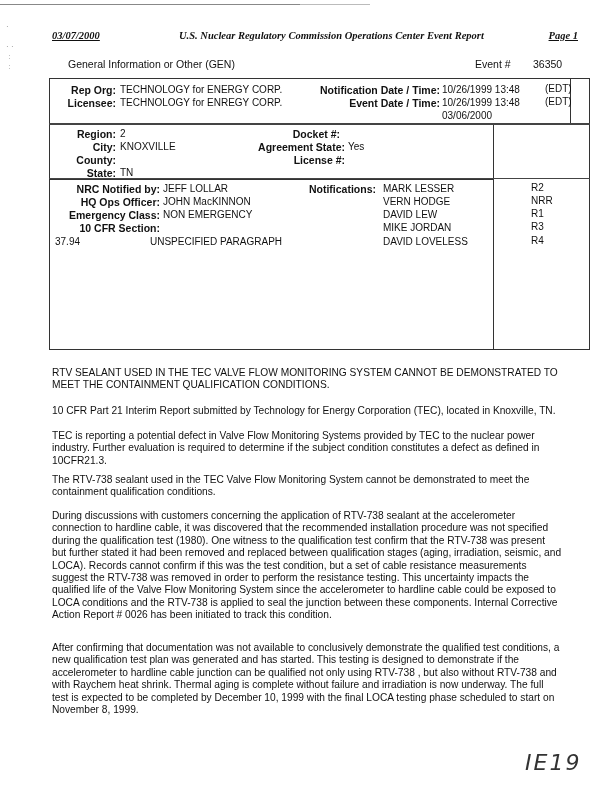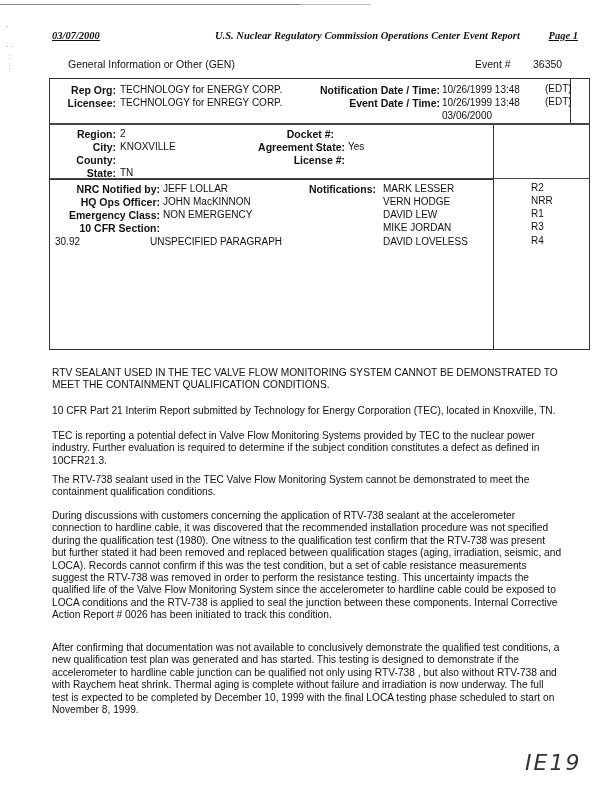--- a/index.html
+++ b/index.html
@@ -1,21 +1,21 @@
 <!DOCTYPE html>
 <html><head>
 <meta charset="utf-8">
 <style>
   html, body { margin:0; padding:0; background:#fff; }
   body { width:611px; height:792px; position:relative; overflow:hidden; font-family:"Liberation Sans", sans-serif; color:#111; }
   .scanline { position:absolute; top:4px; left:0; width:300px; height:1px; background:#888; }
   .scanline2 { position:absolute; top:4px; left:300px; width:70px; height:1px; background:#bbb; }
   .header { position:absolute; top:30px; left:52px; width:526px; font-family:"Liberation Serif", serif; font-style:italic; font-weight:bold; font-size:10.5px; }
   .header .date { position:absolute; left:0; text-decoration:underline; }
-  .header .title { position:absolute; left:127px;margin-left:36px; }
+  .header .title { position:absolute; left:127px; }
   .header .page { position:absolute; right:0; text-decoration:underline; }
   .subhdr { position:absolute; top:58px; left:68px; width:526px; font-size:10.5px; }
   .subhdr .evlbl { position:absolute; left:407px; }
   .subhdr .evnum { position:absolute; left:465px; }
   .box { position:absolute; left:49px; width:444px; border:1px solid #333; box-sizing:border-box; }
   .box1 { top:78px; height:46px; width:522px; border-bottom:1.5px solid #444; }
   .box2 { top:124px; height:55px; width:445px; }
   .box3 { top:179px; height:171px; width:445px; }
   .lbl { font-weight:bold; position:absolute; text-align:right; font-size:10.5px; }
   .val { position:absolute; font-size:10px; white-space:nowrap; }
@@ -61,37 +61,37 @@
 <div class="box box2">
   <span class="lbl" style="left:0;width:66px;top:3px">Region:</span>
   <span class="val" style="left:70px;top:3px">2</span>
   <span class="lbl" style="left:0;width:66px;top:16px">City:</span>
   <span class="val" style="left:70px;top:16px">KNOXVILLE</span>
   <span class="lbl" style="left:0;width:66px;top:29px">County:</span>
   <span class="val" style="left:70px;top:29px"></span>
   <span class="lbl" style="left:0;width:66px;top:42px">State:</span>
   <span class="val" style="left:70px;top:42px">TN</span>
 
-  <span class="lbl" style="left:139px;width:145px;top:3px">Docket #:</span>
+  <span class="lbl" style="left:145px;width:145px;top:3px">Docket #:</span>
   <span class="val" style="left:298px;top:3px"></span>
   <span class="lbl" style="left:150px;width:145px;top:16px">Agreement State:</span>
   <span class="val" style="left:298px;top:16px">Yes</span>
   <span class="lbl" style="left:150px;width:145px;top:29px">License #:</span>
   <span class="val" style="left:298px;top:29px"></span>
 </div>
 
 <div class="box box3">
   <span class="lbl" style="left:0;width:110px;top:3px">NRC Notified by:</span>
   <span class="val" style="left:113px;top:3px">JEFF LOLLAR</span>
   <span class="lbl" style="left:0;width:110px;top:16px">HQ Ops Officer:</span>
   <span class="val" style="left:113px;top:16px">JOHN MacKINNON</span>
   <span class="lbl" style="left:0;width:110px;top:29px">Emergency Class:</span>
   <span class="val" style="left:113px;top:29px">NON EMERGENCY</span>
   <span class="lbl" style="left:0;width:110px;top:42px">10 CFR Section:</span>
-  <span class="val" style="left:5px;top:56px">30.92</span>
+  <span class="val" style="left:5px;top:56px">37.94</span>
   <span class="val" style="left:100px;top:56px">UNSPECIFIED PARAGRAPH</span>
 
   <span class="lbl" style="left:230px;width:96px;top:3px">Notifications:</span>
   <span class="val" style="left:333px;top:3px">MARK LESSER</span>
   <span class="val" style="left:333px;top:16px">VERN HODGE</span>
   <span class="val" style="left:333px;top:29px">DAVID LEW</span>
   <span class="val" style="left:333px;top:42px">MIKE JORDAN</span>
   <span class="val" style="left:333px;top:56px">DAVID LOVELESS</span>
 </div>
 <span class="val" style="left:531px;top:182px">R2</span>

